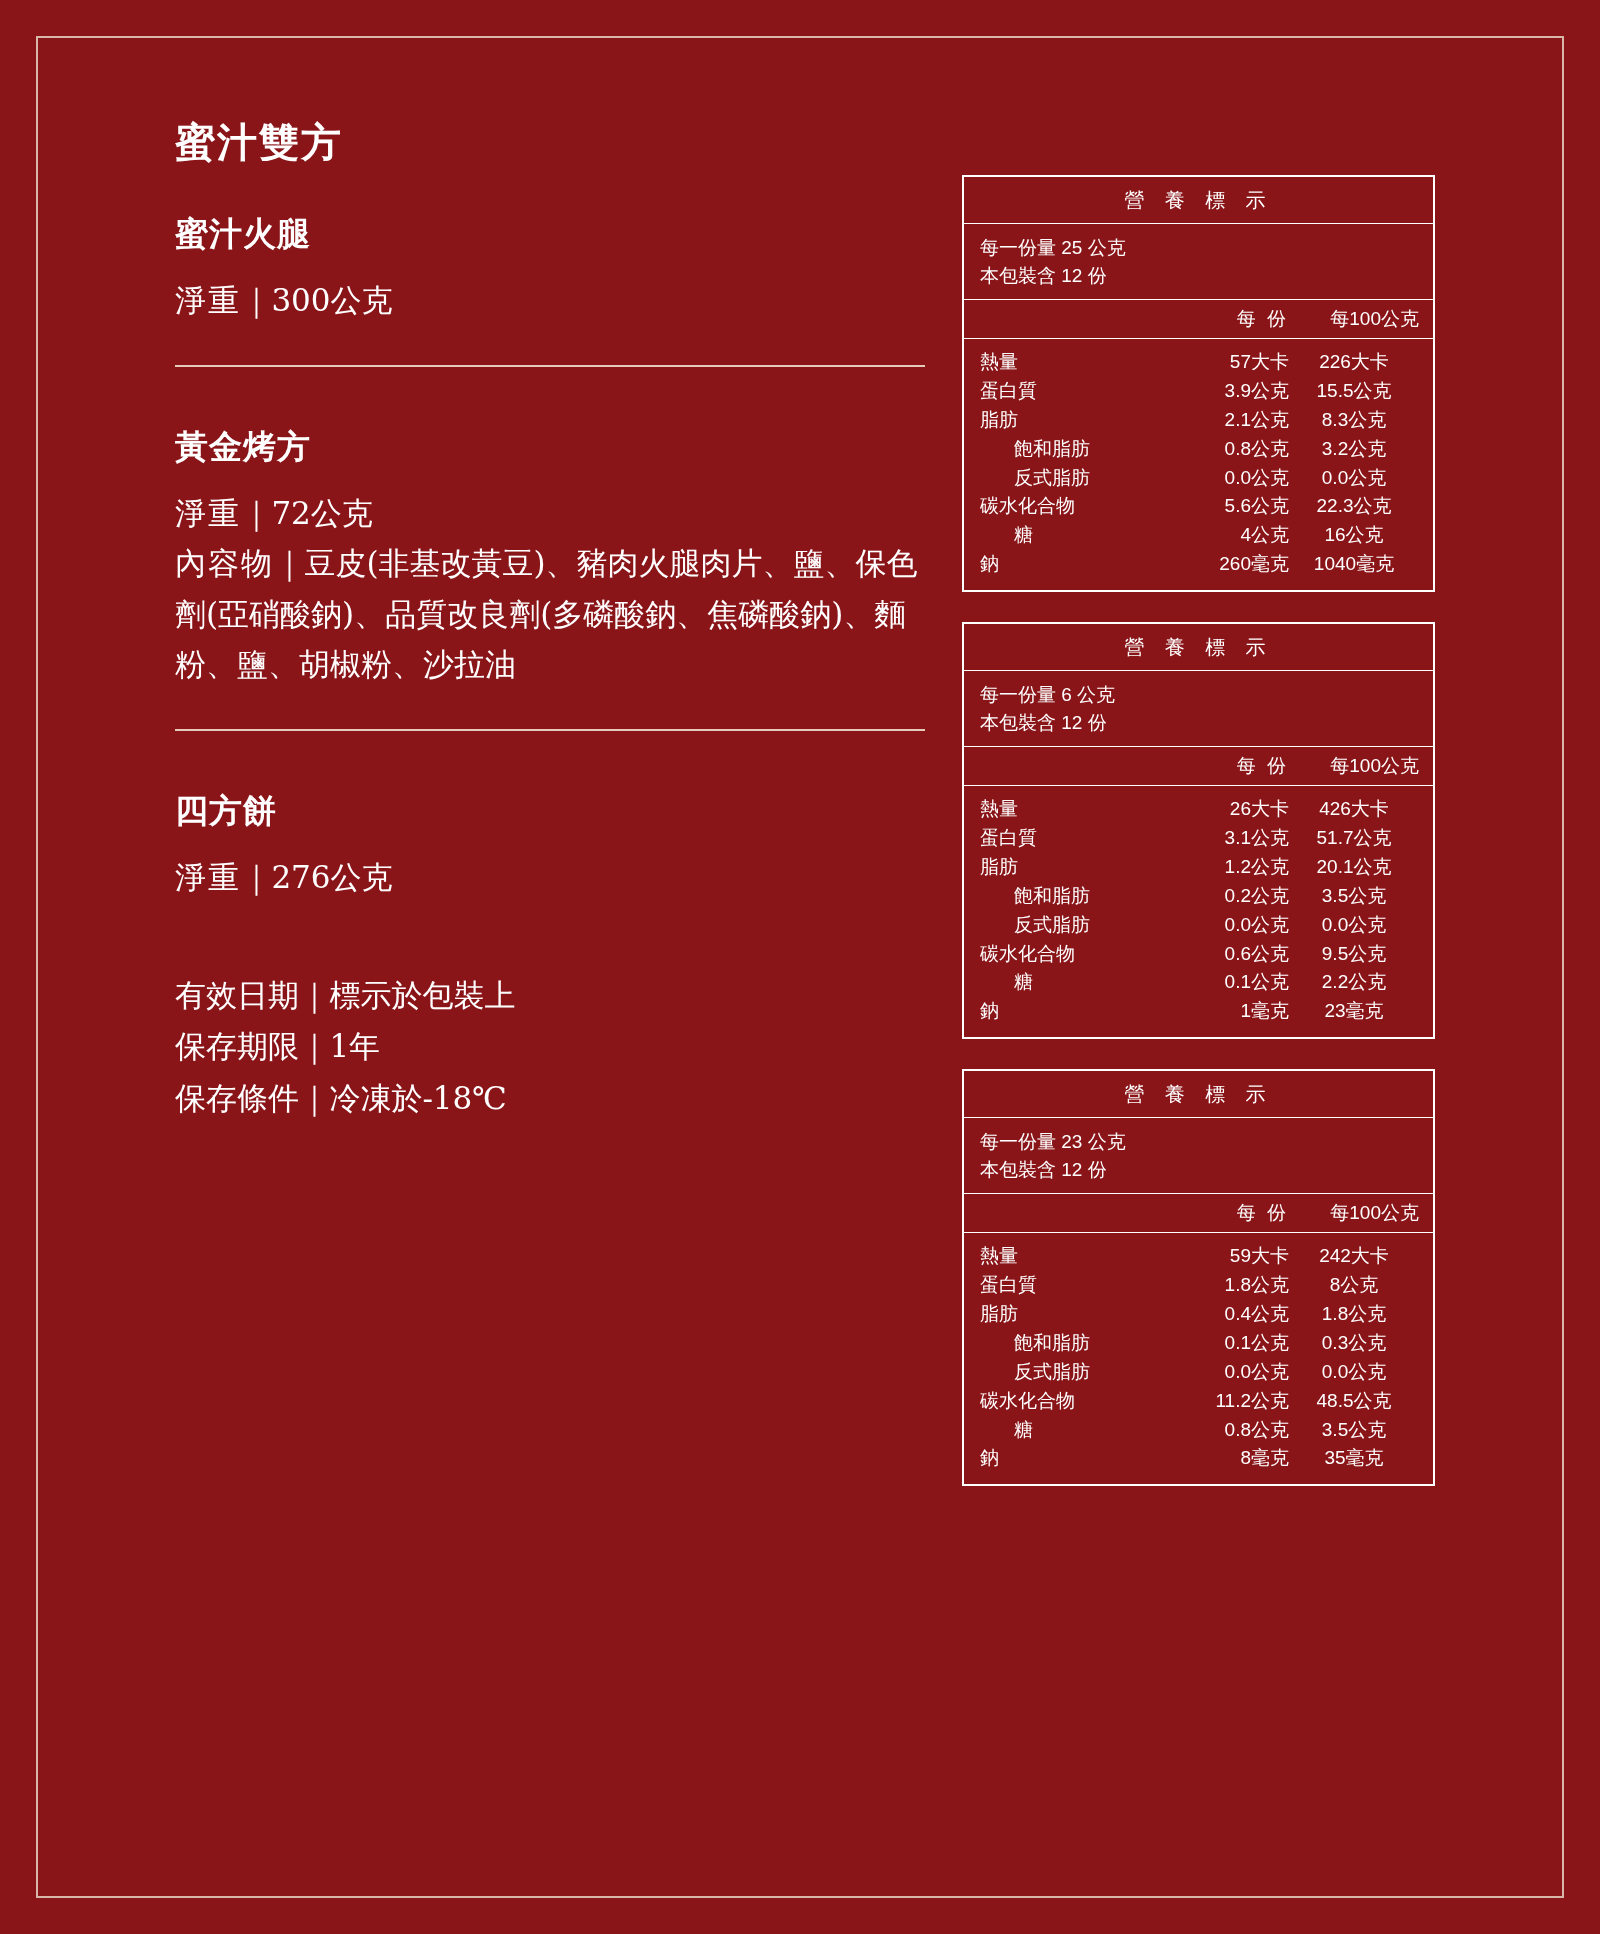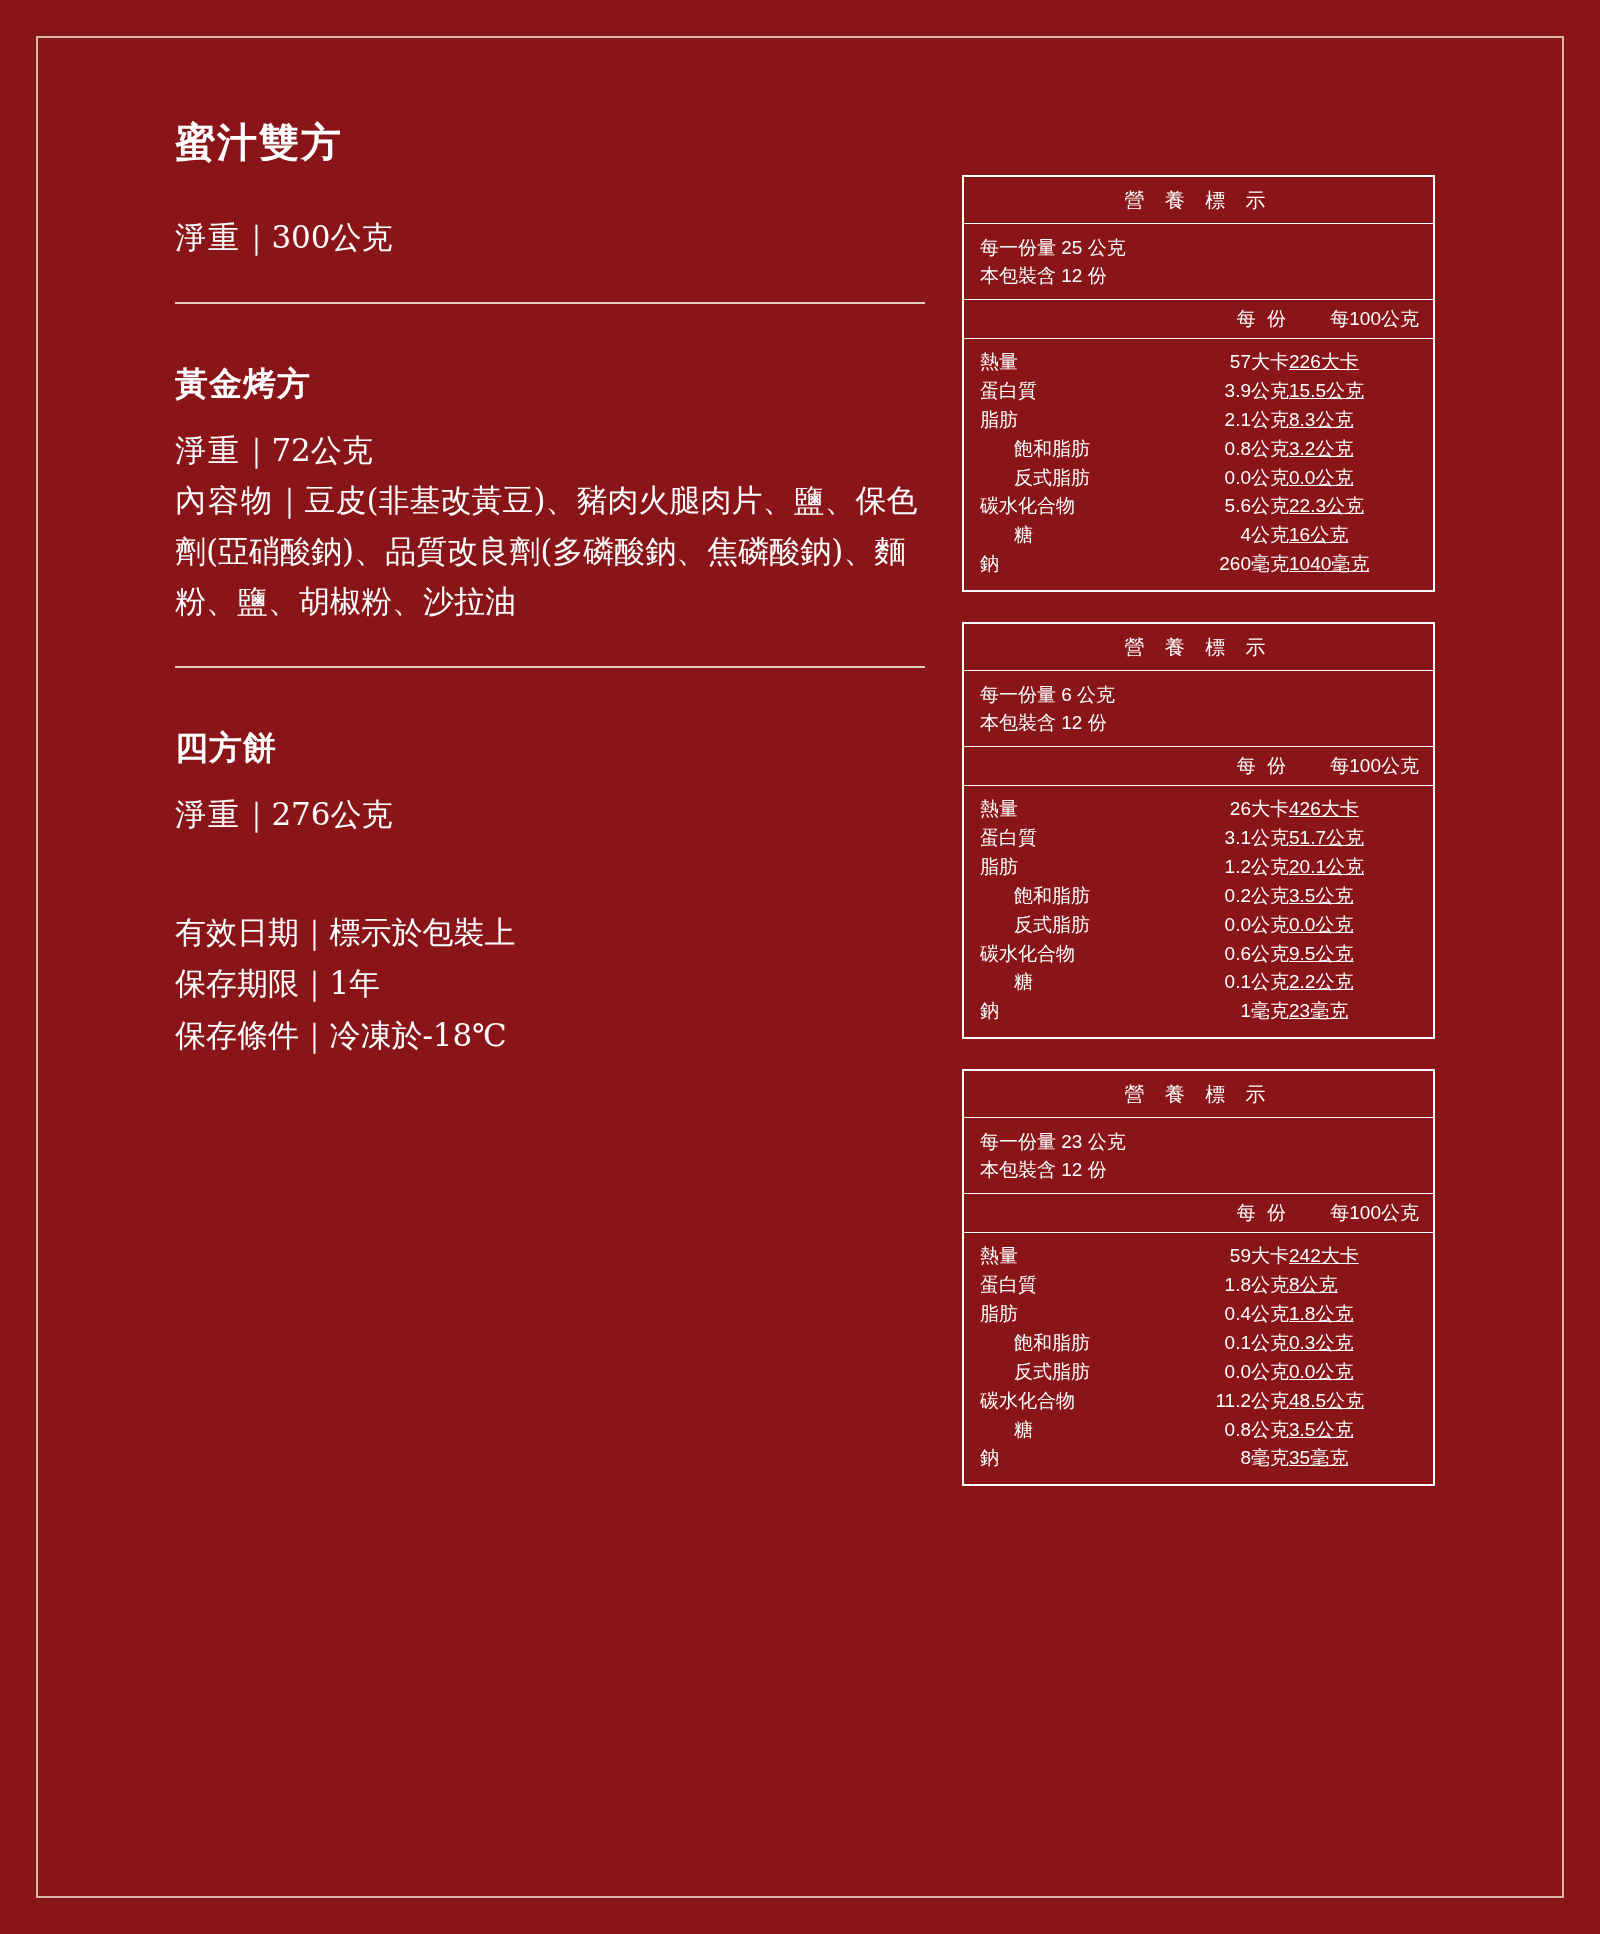--- a/index.html
+++ b/index.html
@@ -144,38 +144,38 @@
   }
   .nrow.indent .name {
     padding-left: 34px;
   }
   .nrow .v1 {
     width: 118px;
     text-align: right;
   }
   .nrow .v2 {
     width: 130px;
-    text-align: left;
-    text-decoration: underline;
+    text-align: center;
   }
 </style>
 </head>
 <body>
 
 <div class="page">
   <div class="frame"></div>
 
   <div class="content">
     <div class="columns">
 
       <div class="left-col">
 
         <h1 class="main-title">蜜汁雙方</h1>
 
         <div class="section">
+          <h2 class="sec-title">蜜汁火腿</h2>
           <p class="sec-line">
             <span class="lbl">淨重</span><span>｜</span><span>300公克</span>
           </p>
         </div>
 
         <hr class="divider">
 
         <div class="section">
           <h2 class="sec-title">黃金烤方</h2>
           <p class="sec-line">

